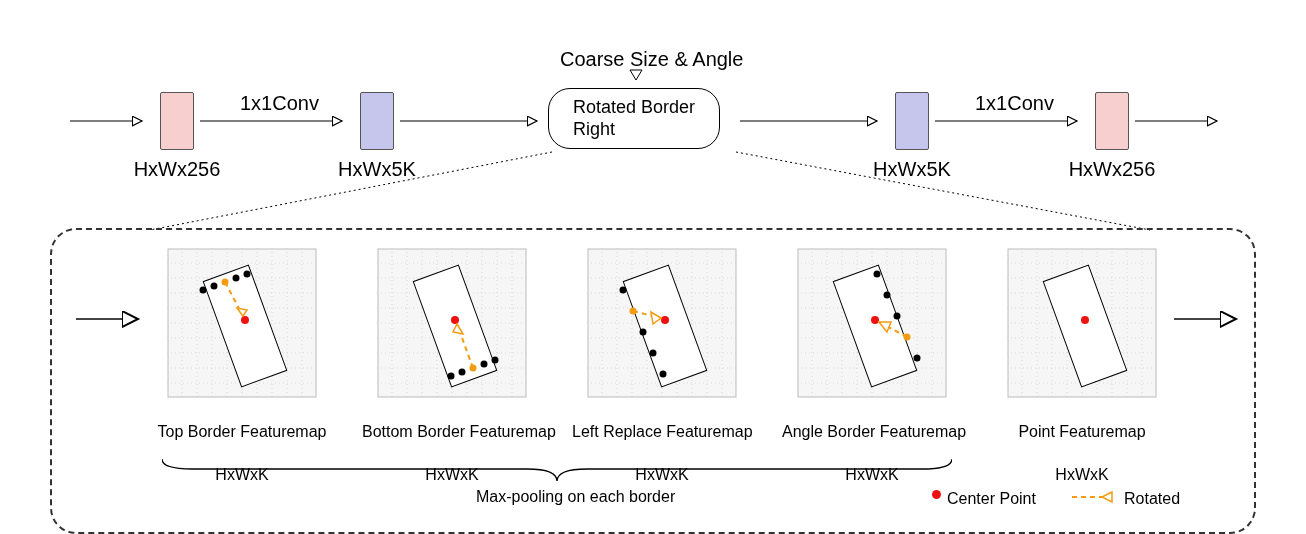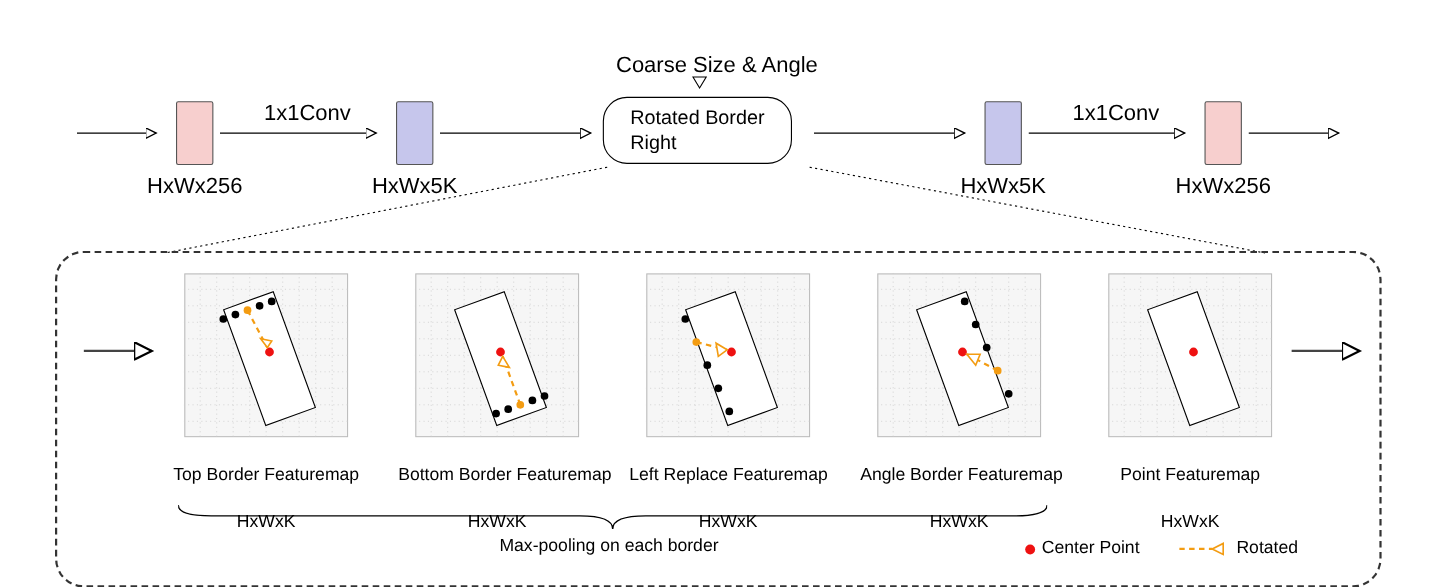--- a/index.html
+++ b/index.html
@@ -18,21 +18,21 @@
   
   .dashbox{position:absolute;left:20px;top:198px;width:1206px;height:306px;border:2px dashed #333;border-radius:26px}
 
   
   .tile{position:absolute;width:180px;text-align:center}
   .tile svg{display:block;margin:0 auto}
   .tcap{font-size:16px;line-height:1.2;margin-top:24px;white-space:nowrap}
 
   .mplabel{position:absolute;font-size:16px}
 
-  .legend{position:absolute;font-size:16px;display:flex;align-items:center;gap:6px}
+  .legend{position:absolute;font-size:16px;display:flex;gap:6px}
   .reddot{width:9px;height:9px;background:#e11;border-radius:50%;display:inline-block}
 </style>
 </head>
 <body>
 
 <div class="stage">
 
   <div class="pipe">
 
     <svg style="position:absolute;left:-60px;top:22px" width="80" height="18">
@@ -291,21 +291,21 @@
           </g>
         <circle cx="78" cy="72" r="4" fill="#e11"></circle>
       </svg>
       <div class="tcap">Point Featuremap</div>
       <div class="tcap">HxWxK</div>
     </div>
 
     <svg style="position:absolute;left:110px;top:225px" width="790" height="30">
       <path d="M0,4 Q0,14 30,14 L365,14 Q395,14 395,26 Q395,14 425,14 L760,14 Q790,14 790,4" fill="none" stroke="#000" stroke-width="1.3"></path>
     </svg>
-    <div class="mplabel" style="left:402px;top:258px">Max-pooling on each border</div>
+    <div class="mplabel" style="left:424px;top:258px">Max-pooling on each border</div>
 
     <div class="legend" style="left:880px;top:260px">
       <span class="reddot"></span>
       <span>Center Point</span>
     </div>
     <div class="legend" style="left:1020px;top:260px">
       <svg width="46" height="14">
         <line x1="0" y1="7" x2="30" y2="7" stroke="#f39c12" stroke-width="2" stroke-dasharray="5 4"></line>
         <path d="M30,7 L40,2 L40,12 Z" fill="#fff" stroke="#f39c12" stroke-width="1.5"></path>
       </svg>

